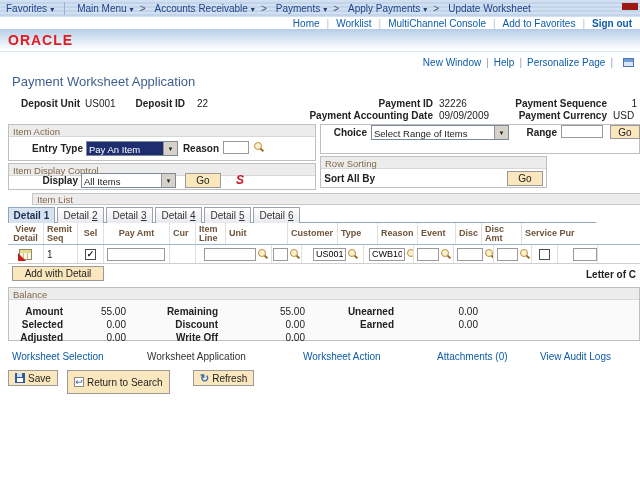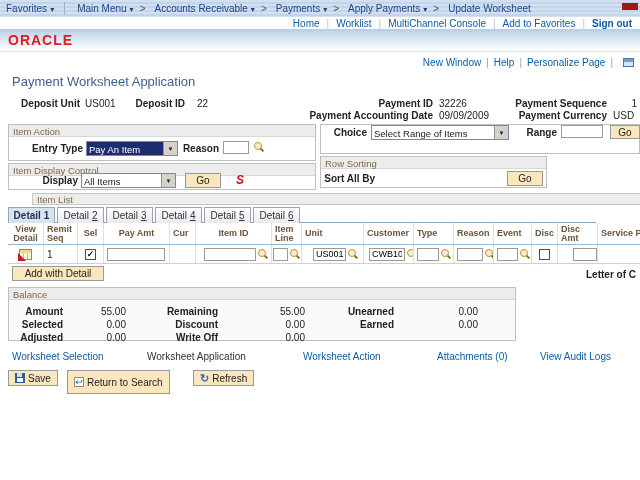--- a/index.html
+++ b/index.html
@@ -260,21 +260,20 @@
       </div>
   </div>
 
   <div class="grid">
     <div class="grow ghd">
       <div class="cell c-center" style="width:36px;" data-bind="item_list.columns.0">View Detail</div>
       <div class="cell" style="width:34px;" data-bind="item_list.columns.1">Remit Seq</div>
       <div class="cell c-center" style="width:26px;" data-bind="item_list.columns.2">Sel</div>
       <div class="cell c-center" style="width:66px;" data-bind="item_list.columns.3">Pay Amt</div>
       <div class="cell" style="width:26px;" data-bind="item_list.columns.4">Cur</div>
-      <div class="cell c-center" style="width:76px;" data-bind="item_list.columns.5">Item ID</div>
       <div class="cell" style="width:30px;" data-bind="item_list.columns.6">Item Line</div>
       <div class="cell" style="width:62px;" data-bind="item_list.columns.7">Unit</div>
       <div class="cell" style="width:50px;" data-bind="item_list.columns.8">Customer</div>
       <div class="cell" style="width:40px;" data-bind="item_list.columns.9">Type</div>
       <div class="cell" style="width:40px;" data-bind="item_list.columns.10">Reason</div>
       <div class="cell" style="width:38px;" data-bind="item_list.columns.11">Event</div>
       <div class="cell c-center" style="width:26px;" data-bind="item_list.columns.12">Disc</div>
       <div class="cell" style="width:40px;" data-bind="item_list.columns.13">Disc Amt</div>
       <div class="cell" style="width:60px;border-right:none;" data-bind="item_list.columns.14">Service Pur</div>
     </div>
@@ -324,21 +323,21 @@
       <div class="cell" style="width:40px;padding-left:15px;">
           <input class="tin" style="width: 24px;" value="">
         </div>
       <div class="cell" style="width:60px;border-right:none;"></div>
     </div>
   </div>
 
   <div class="btn" style="left:12px;top:266px;width:92px;height:15px;" data-bind="item_list.add_button">Add with Detail</div>
   <div class="letterof" data-bind="item_list.letter_of_label">Letter of C</div>
 
-  <div class="gbox" style="left:8px;top:287px;width:508px;height:54px;background:#fafafa;">
+  <div class="gbox" style="left:8px;top:287px;width:632px;height:54px;background:#fafafa;">
     <div class="ghead" data-bind="balance.title">Balance</div>
     <div class="gbody" style="height:40px;">
       <div class="bal-lbl" style="left:0;top:6px;width:54px;" data-bind="balance.rows.0.l1">Amount</div>
       <div class="bal-val" style="left:60px;top:6px;width:57px;" data-bind="balance.rows.0.v1">55.00</div>
       <div class="bal-lbl" style="left:130px;top:6px;width:79px;" data-bind="balance.rows.0.l2">Remaining</div>
       <div class="bal-val" style="left:215px;top:6px;width:81px;" data-bind="balance.rows.0.v2">55.00</div>
       <div class="bal-lbl" style="left:310px;top:6px;width:75px;" data-bind="balance.rows.0.l3">Unearned</div>
       <div class="bal-val" style="left:395px;top:6px;width:74px;" data-bind="balance.rows.0.v3">0.00</div>
 
       <div class="bal-lbl" style="left:0;top:19px;width:54px;" data-bind="balance.rows.1.l1">Selected</div>

